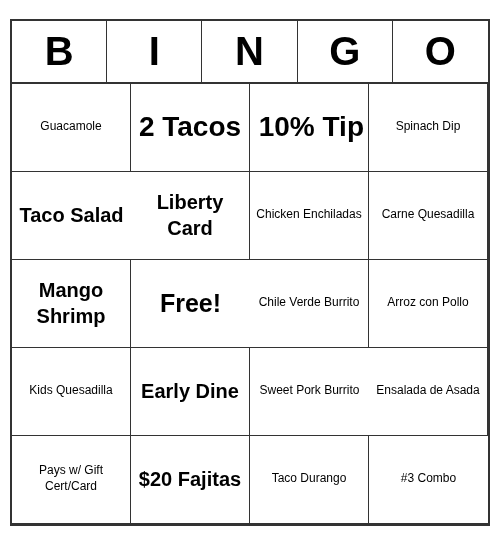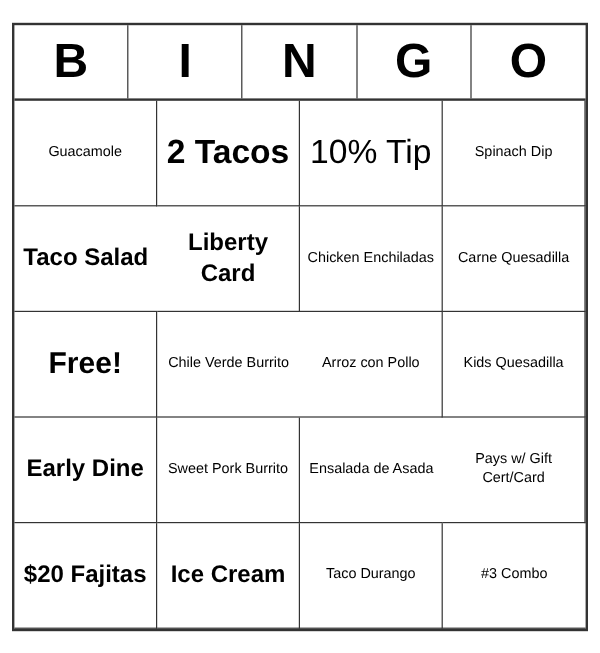--- a/index.html
+++ b/index.html
@@ -56,21 +56,22 @@
     .bingo-cell.xlarge-text {
       font-size: 28px;
       font-weight: bold;
     }
     .bingo-cell.free {
       font-size: 25px;
       font-weight: bold;
     }
     .bingo-cell.tip-cell {
       font-size: 28px;
-      font-weight: normal;
+      font-weight: bold;
+      justify-content: flex-end;
     }
     .cell-text {
       display: block;
     }
   </style>
 </head>
 <body>
 
 <div class="bingo-card">
   <div class="bingo-header">
@@ -98,20 +99,23 @@
       </div>
       <div class="bingo-cell large-text">
         <span class="cell-text">Liberty Card</span>
       </div>
       <div class="bingo-cell">
         <span class="cell-text">Chicken Enchiladas</span>
       </div>
       <div class="bingo-cell">
         <span class="cell-text">Carne Quesadilla</span>
       </div>
+      <div class="bingo-cell large-text">
+        <span class="cell-text">Mango Shrimp</span>
+      </div>
       <div class="bingo-cell free">
         <span class="cell-text">Free!</span>
       </div>
       <div class="bingo-cell">
         <span class="cell-text">Chile Verde Burrito</span>
       </div>
       <div class="bingo-cell">
         <span class="cell-text">Arroz con Pollo</span>
       </div>
       <div class="bingo-cell">
@@ -125,23 +129,20 @@
       </div>
       <div class="bingo-cell">
         <span class="cell-text">Ensalada de Asada</span>
       </div>
       <div class="bingo-cell">
         <span class="cell-text">Pays w/ Gift Cert/Card</span>
       </div>
       <div class="bingo-cell large-text">
         <span class="cell-text">$20 Fajitas</span>
       </div>
-      <div class="bingo-cell large-text">
-        <span class="cell-text">Ice Cream</span>
-      </div>
       <div class="bingo-cell">
         <span class="cell-text">Taco Durango</span>
       </div>
       <div class="bingo-cell">
         <span class="cell-text">#3 Combo</span>
       </div>
     </div>
 </div>
 
 </body></html>

